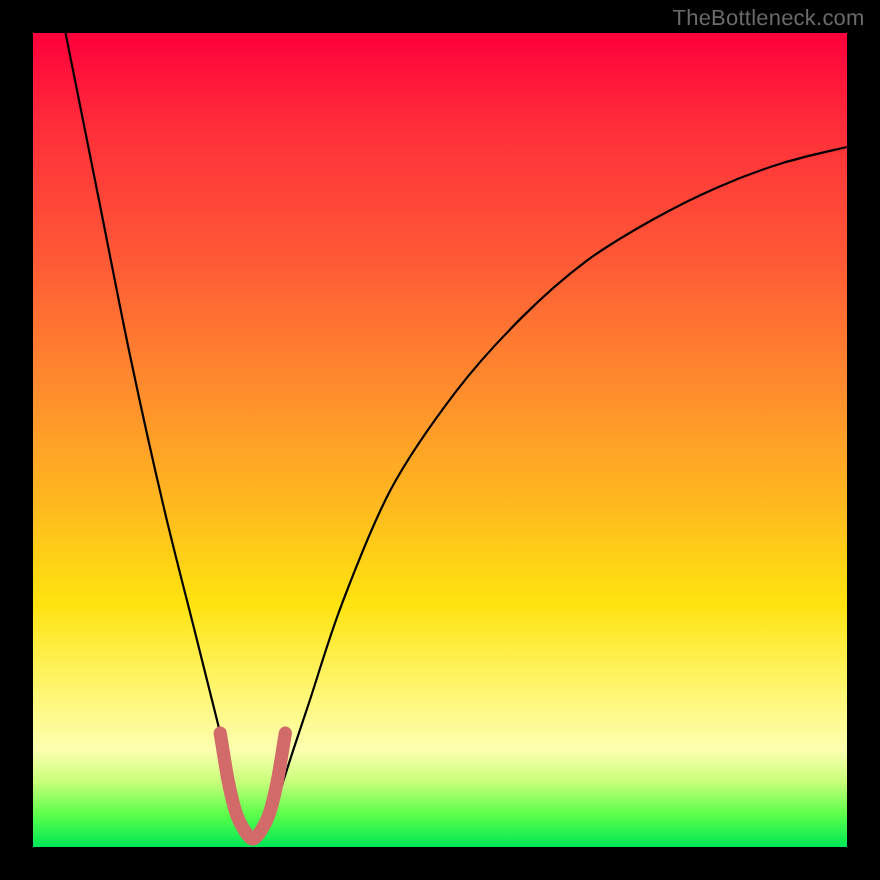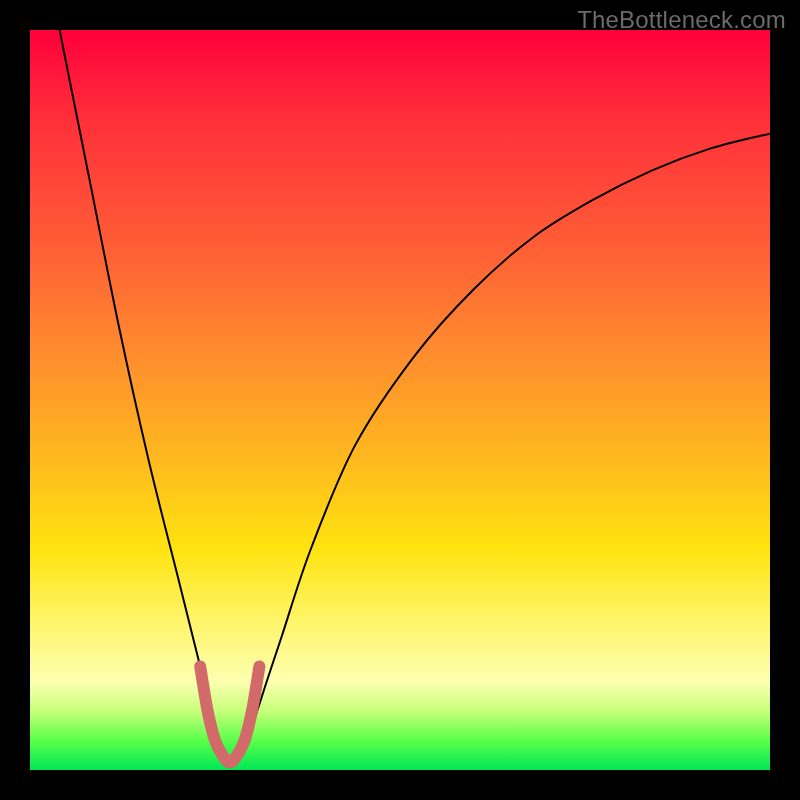--- a/index.html
+++ b/index.html
@@ -37,21 +37,21 @@
       #fdffb0 88%,
       #c8ff7a 92%,
       #5bff4a 96%,
       #00e756 100%);
   }
   .watermark {
     position: absolute;
     top: 6px;
     right: 14px;
     color: #6b6b6b;
-    font-size: 24px;
+    font-size: 20px;
     letter-spacing: 0.2px;
     z-index: 20;
   }
   svg.curves {
     position: absolute;
     left: 0;
     top: 0;
     width: 740px;
     height: 740px;
     z-index: 10;

